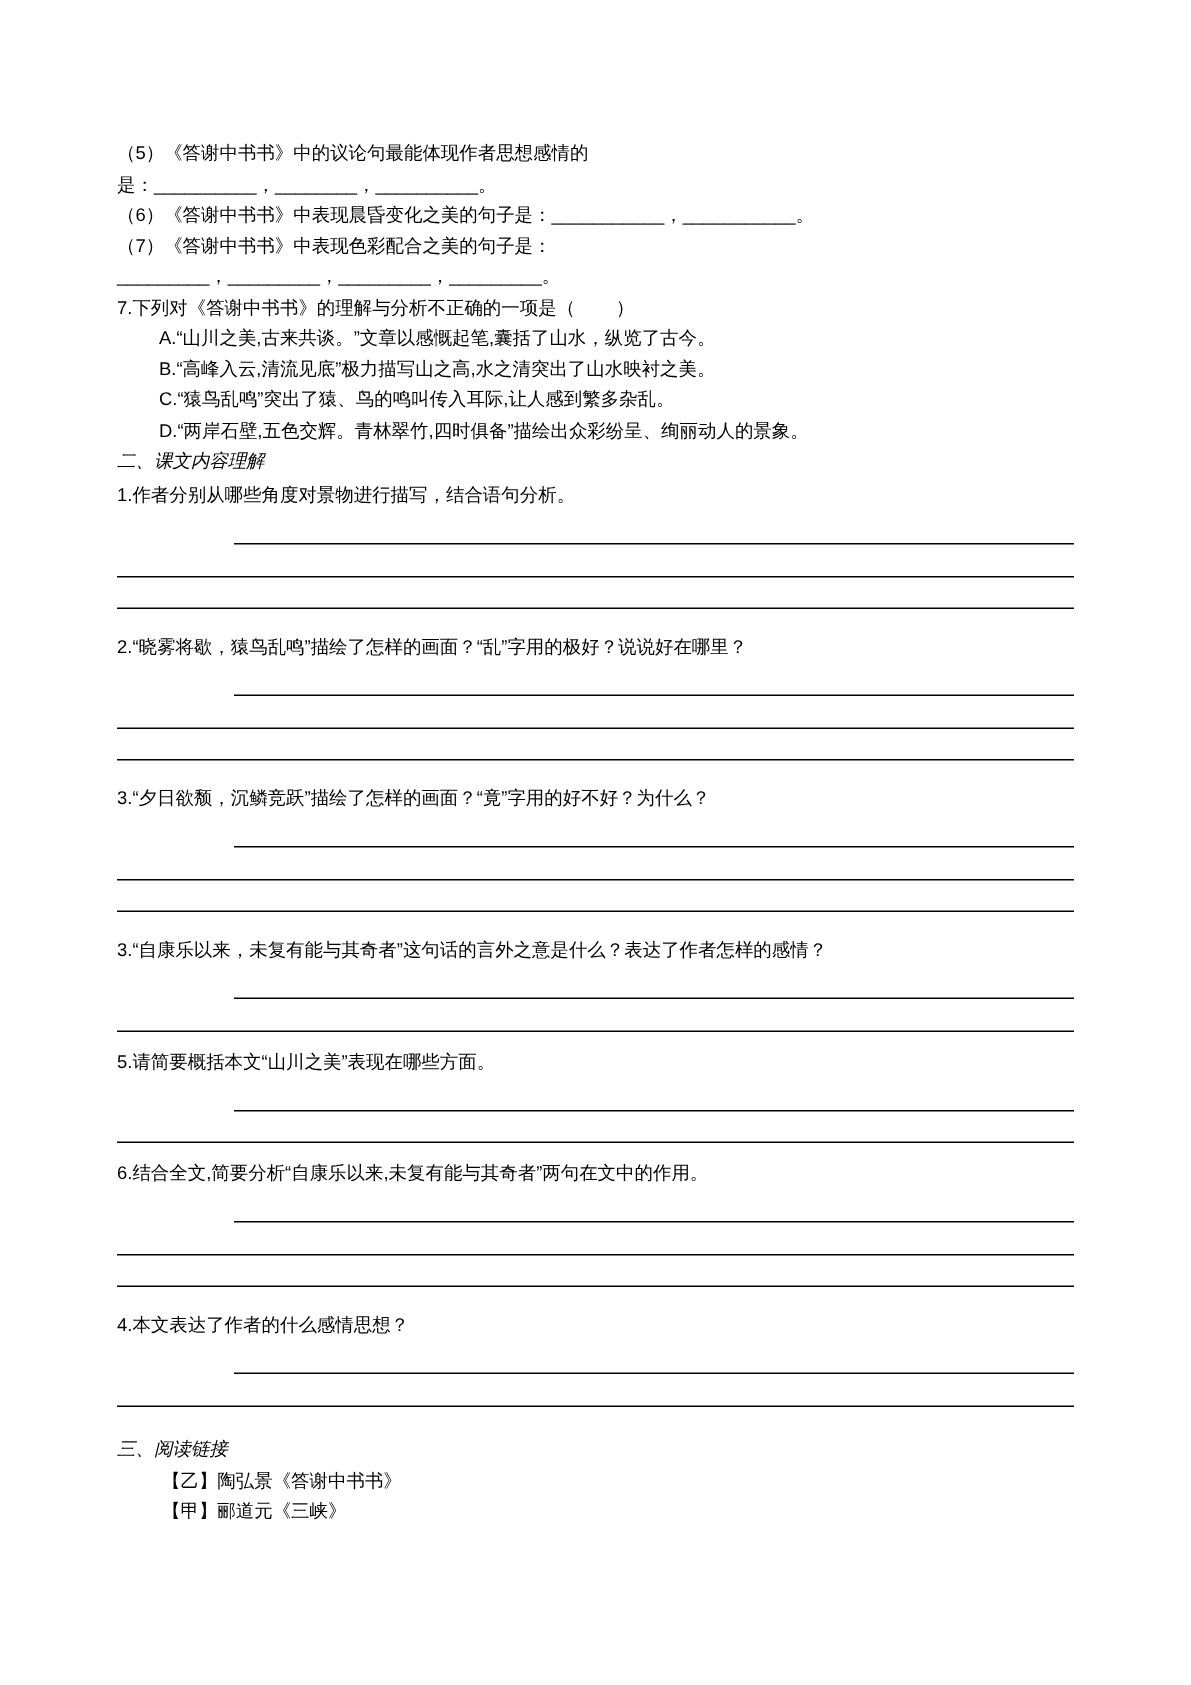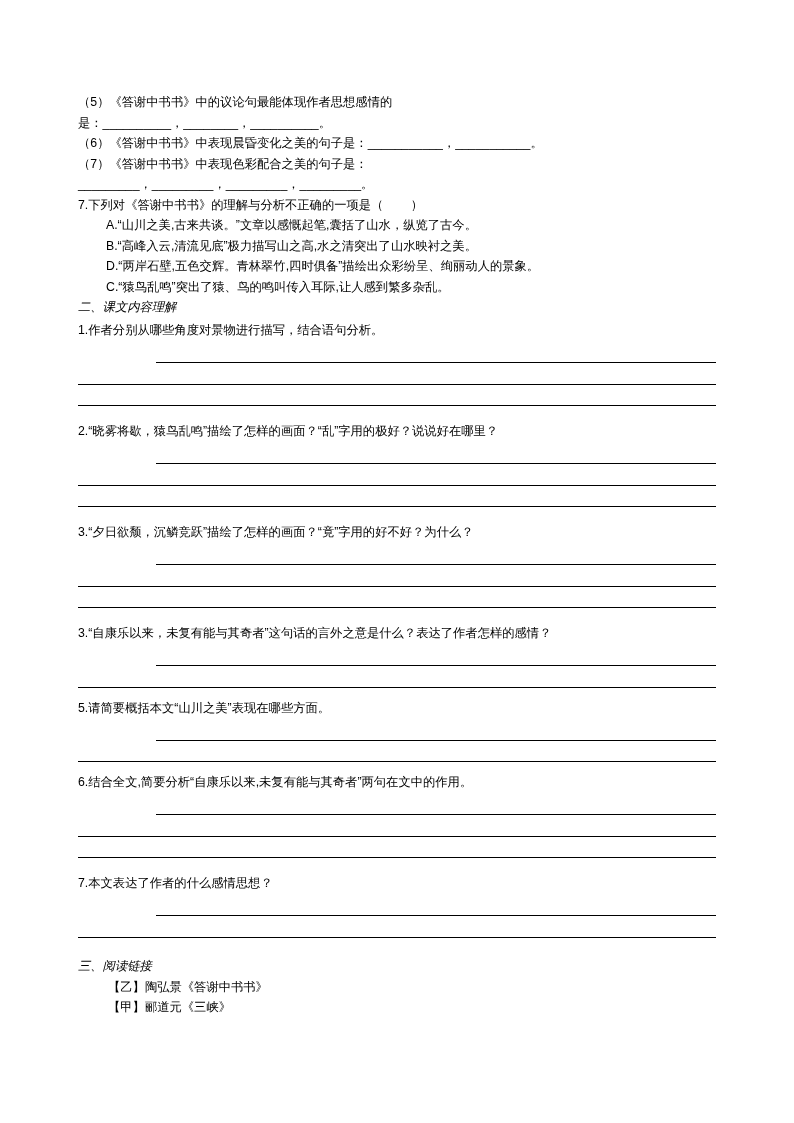--- a/index.html
+++ b/index.html
@@ -60,22 +60,22 @@
 
     <div class="line">（5）《答谢中书书》中的议论句最能体现作者思想感情的</div>
     <div class="line">是：__________，________，__________。</div>
     <div class="line">（6）《答谢中书书》中表现晨昏变化之美的句子是：___________，___________。</div>
     <div class="line">（7）《答谢中书书》中表现色彩配合之美的句子是：</div>
     <div class="line">_________，_________，_________，_________。</div>
 
     <div class="line">7.下列对《答谢中书书》的理解与分析不正确的一项是（        ）</div>
     <div class="line ind-28">A.“山川之美,古来共谈。”文章以感慨起笔,囊括了山水，纵览了古今。</div>
     <div class="line ind-28">B.“高峰入云,清流见底”极力描写山之高,水之清突出了山水映衬之美。</div>
+    <div class="line ind-28">C.“猿鸟乱鸣”突出了猿、鸟的鸣叫传入耳际,让人感到繁多杂乱。</div>
     <div class="line ind-28">D.“两岸石壁,五色交辉。青林翠竹,四时俱备”描绘出众彩纷呈、绚丽动人的景象。</div>
-    <div class="line ind-28">C.“猿鸟乱鸣”突出了猿、鸟的鸣叫传入耳际,让人感到繁多杂乱。</div>
 
     <div class="line sec-title">二、课文内容理解</div>
 
     <div class="q-block">
       <div class="line">1.作者分别从哪些角度对景物进行描写，结合语句分析。</div>
       <div class="answer-lines">
         <div class="aline ind"></div>
         <div class="aline full"></div>
         <div class="aline full"></div>
       </div>
@@ -124,21 +124,21 @@
       <div class="line">6.结合全文,简要分析“自康乐以来,未复有能与其奇者”两句在文中的作用。</div>
       <div class="answer-lines">
         <div class="aline ind"></div>
         <div class="aline full"></div>
         <div class="aline full"></div>
       </div>
     </div>
     <div class="gap-md"></div>
 
     <div class="q-block">
-      <div class="line">7.本文表达了作者的什么感情思想？</div>
+      <div class="line">4.本文表达了作者的什么感情思想？</div>
       <div class="answer-lines">
         <div class="aline ind"></div>
         <div class="aline full"></div>
       </div>
     </div>
     <div class="gap-lg"></div>
 
     <div class="line sec-title">三、阅读链接</div>
     <div class="line small-ind">【乙】陶弘景《答谢中书书》</div>
     <div class="line small-ind">【甲】郦道元《三峡》</div>

